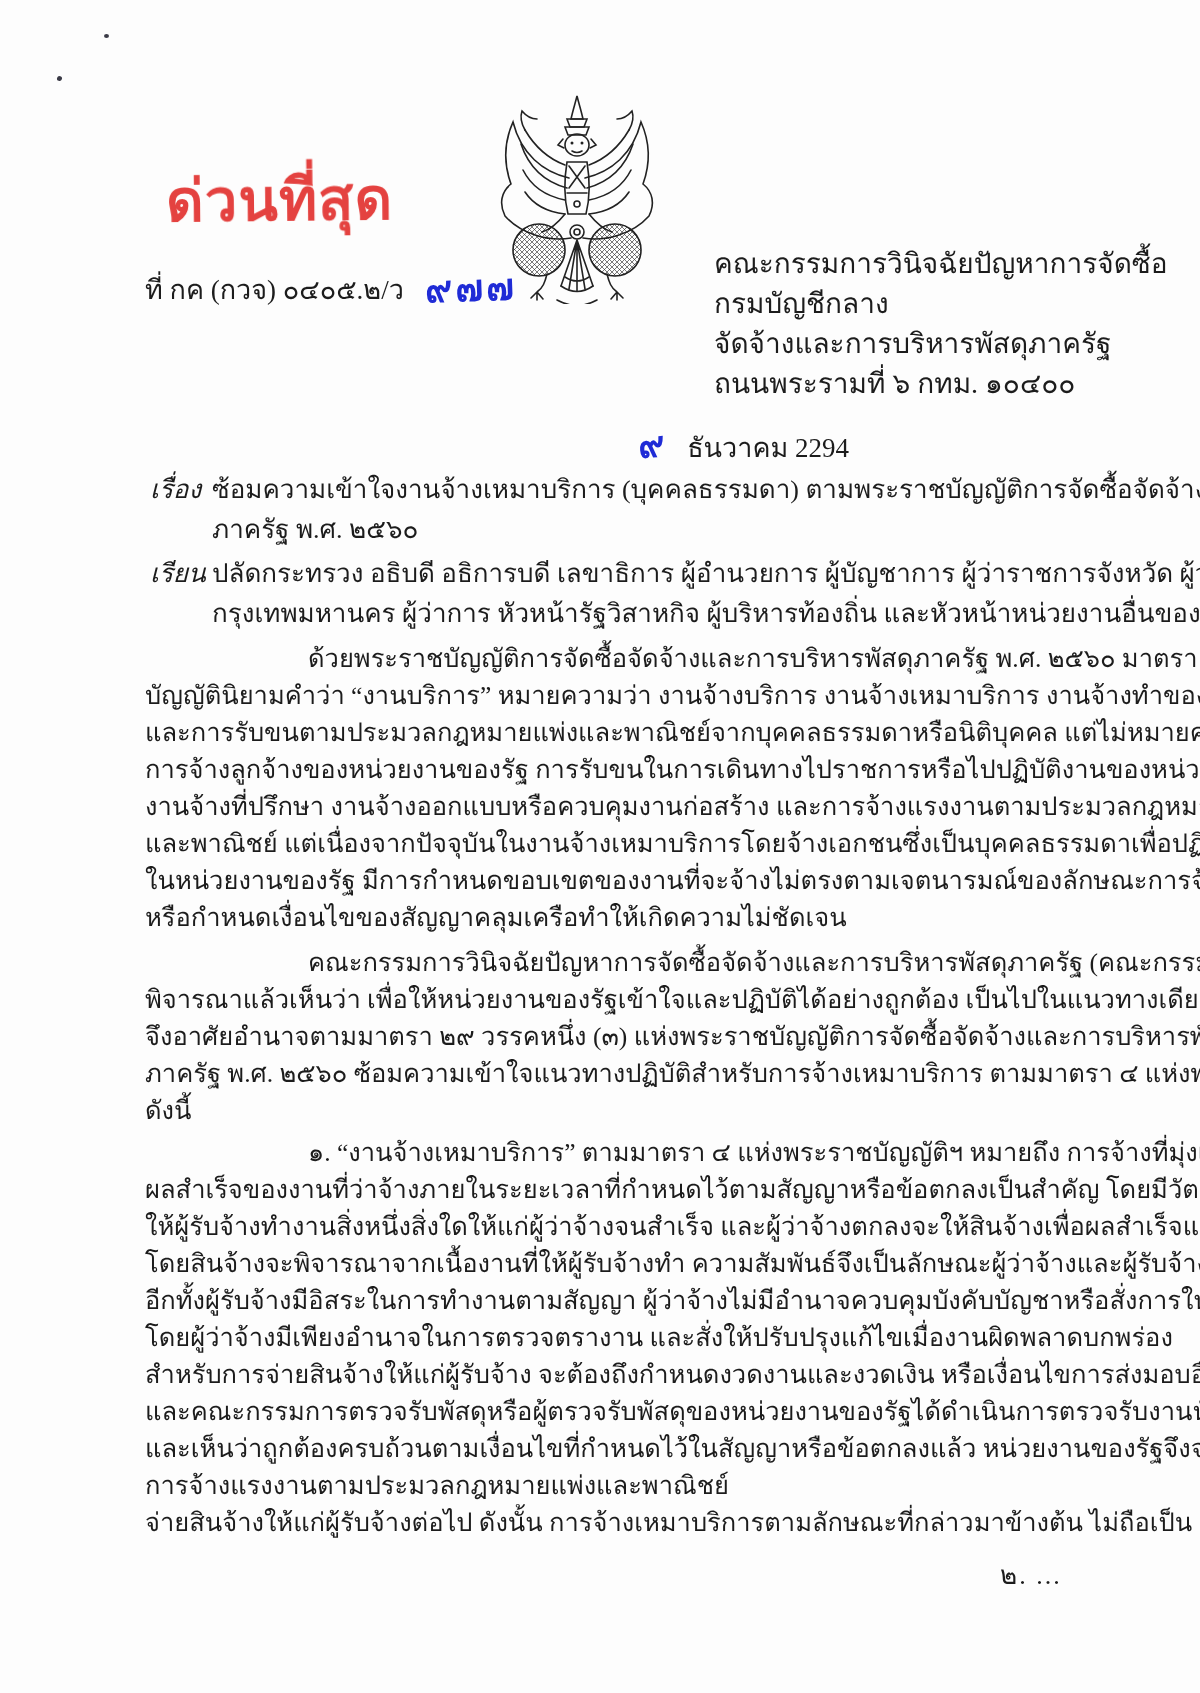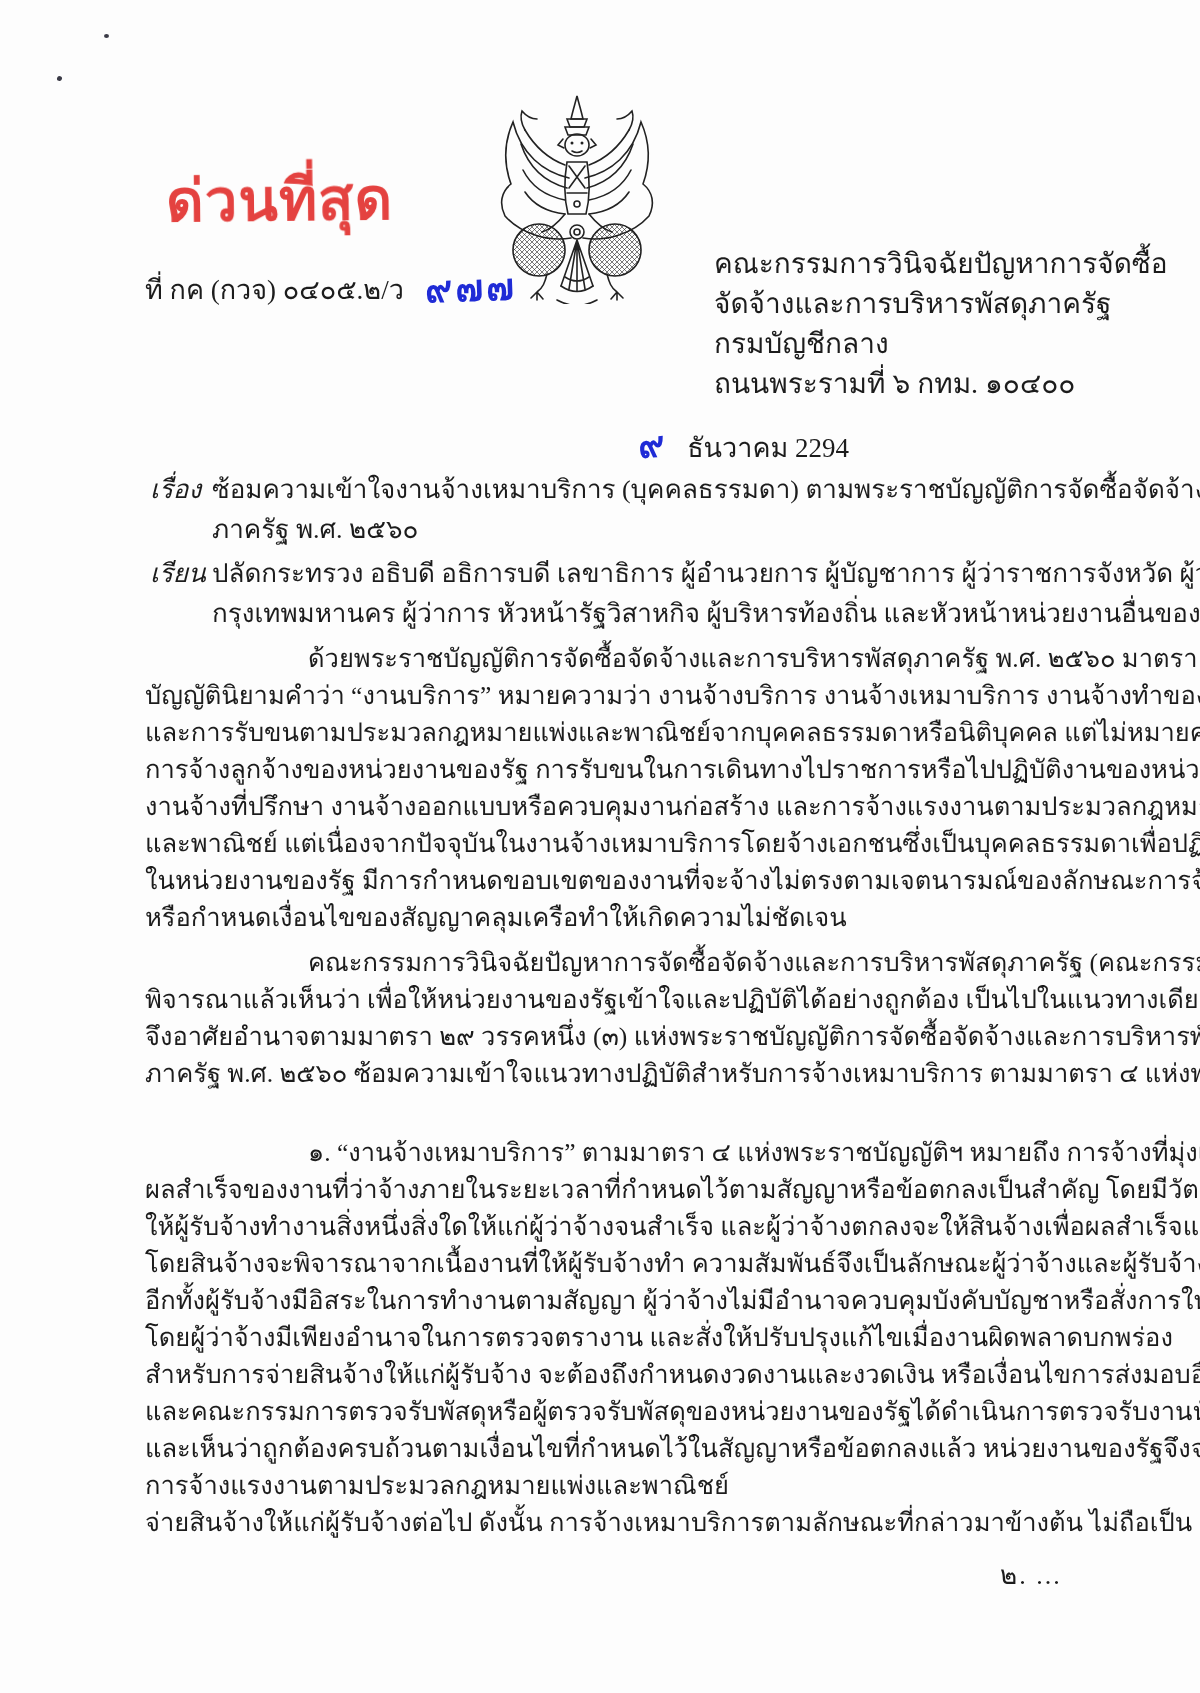--- a/index.html
+++ b/index.html
@@ -132,22 +132,22 @@
 
         <path d="M60 182 C58 190 56 196 50 200 M50 200 L44 206 M50 200 L50 208 M50 200 L56 207"></path>
         <path d="M120 182 C122 190 124 196 130 200 M130 200 L136 206 M130 200 L130 208 M130 200 L124 207"></path>
         <path d="M70 208 Q90 219 110 208"></path>
       </g>
     </svg>
   </div>
 
   <div class="sender">
       <div class="sender-line">คณะกรรมการวินิจฉัยปัญหาการจัดซื้อ</div>
+      <div class="sender-line">กรมบัญชีกลาง</div>
       <div class="sender-line">จัดจ้างและการบริหารพัสดุภาครัฐ</div>
-      <div class="sender-line">กรมบัญชีกลาง</div>
       <div class="sender-line">ถนนพระรามที่ ๖ กทม. ๑๐๔๐๐</div>
     </div>
 
   <div class="dateline">
     <span class="hand">๙</span>
     <span>ธันวาคม 2294</span>
   </div>
 
   <div class="labelled subject">
     <div class="row">
@@ -180,20 +180,21 @@
       <div class="body-line">และพาณิชย์ แต่เนื่องจากปัจจุบันในงานจ้างเหมาบริการโดยจ้างเอกชนซึ่งเป็นบุคคลธรรมดาเพื่อปฏิบัติงาน</div>
       <div class="body-line">ในหน่วยงานของรัฐ มีการกำหนดขอบเขตของงานที่จะจ้างไม่ตรงตามเจตนารมณ์ของลักษณะการจ้างเหมาบริการ</div>
       <div class="body-line">หรือกำหนดเงื่อนไขของสัญญาคลุมเครือทำให้เกิดความไม่ชัดเจน</div>
     </div>
 
   <div class="para p2">
       <div class="body-line">คณะกรรมการวินิจฉัยปัญหาการจัดซื้อจัดจ้างและการบริหารพัสดุภาครัฐ (คณะกรรมการวินิจฉัย)</div>
       <div class="body-line">พิจารณาแล้วเห็นว่า เพื่อให้หน่วยงานของรัฐเข้าใจและปฏิบัติได้อย่างถูกต้อง เป็นไปในแนวทางเดียวกัน</div>
       <div class="body-line">จึงอาศัยอำนาจตามมาตรา ๒๙ วรรคหนึ่ง (๓) แห่งพระราชบัญญัติการจัดซื้อจัดจ้างและการบริหารพัสดุ</div>
       <div class="body-line">ภาครัฐ พ.ศ. ๒๕๖๐ ซ้อมความเข้าใจแนวทางปฏิบัติสำหรับการจ้างเหมาบริการ ตามมาตรา ๔ แห่งพระราชบัญญัติฯ</div>
+      <div class="body-line">ดังนี้</div>
     </div>
 
   <div class="para p3">
       <div class="body-line">๑. “งานจ้างเหมาบริการ” ตามมาตรา ๔ แห่งพระราชบัญญัติฯ หมายถึง การจ้างที่มุ่งเน้น</div>
       <div class="body-line">ผลสำเร็จของงานที่ว่าจ้างภายในระยะเวลาที่กำหนดไว้ตามสัญญาหรือข้อตกลงเป็นสำคัญ โดยมีวัตถุประสงค์</div>
       <div class="body-line">ให้ผู้รับจ้างทำงานสิ่งหนึ่งสิ่งใดให้แก่ผู้ว่าจ้างจนสำเร็จ และผู้ว่าจ้างตกลงจะให้สินจ้างเพื่อผลสำเร็จแก่งานที่ทำนั้น</div>
       <div class="body-line">โดยสินจ้างจะพิจารณาจากเนื้องานที่ให้ผู้รับจ้างทำ ความสัมพันธ์จึงเป็นลักษณะผู้ว่าจ้างและผู้รับจ้าง</div>
       <div class="body-line">อีกทั้งผู้รับจ้างมีอิสระในการทำงานตามสัญญา ผู้ว่าจ้างไม่มีอำนาจควบคุมบังคับบัญชาหรือสั่งการในการทำงาน</div>
       <div class="body-line">โดยผู้ว่าจ้างมีเพียงอำนาจในการตรวจตรางาน และสั่งให้ปรับปรุงแก้ไขเมื่องานผิดพลาดบกพร่อง</div>
       <div class="body-line">สำหรับการจ่ายสินจ้างให้แก่ผู้รับจ้าง จะต้องถึงกำหนดงวดงานและงวดเงิน หรือเงื่อนไขการส่งมอบอื่นใด</div>

